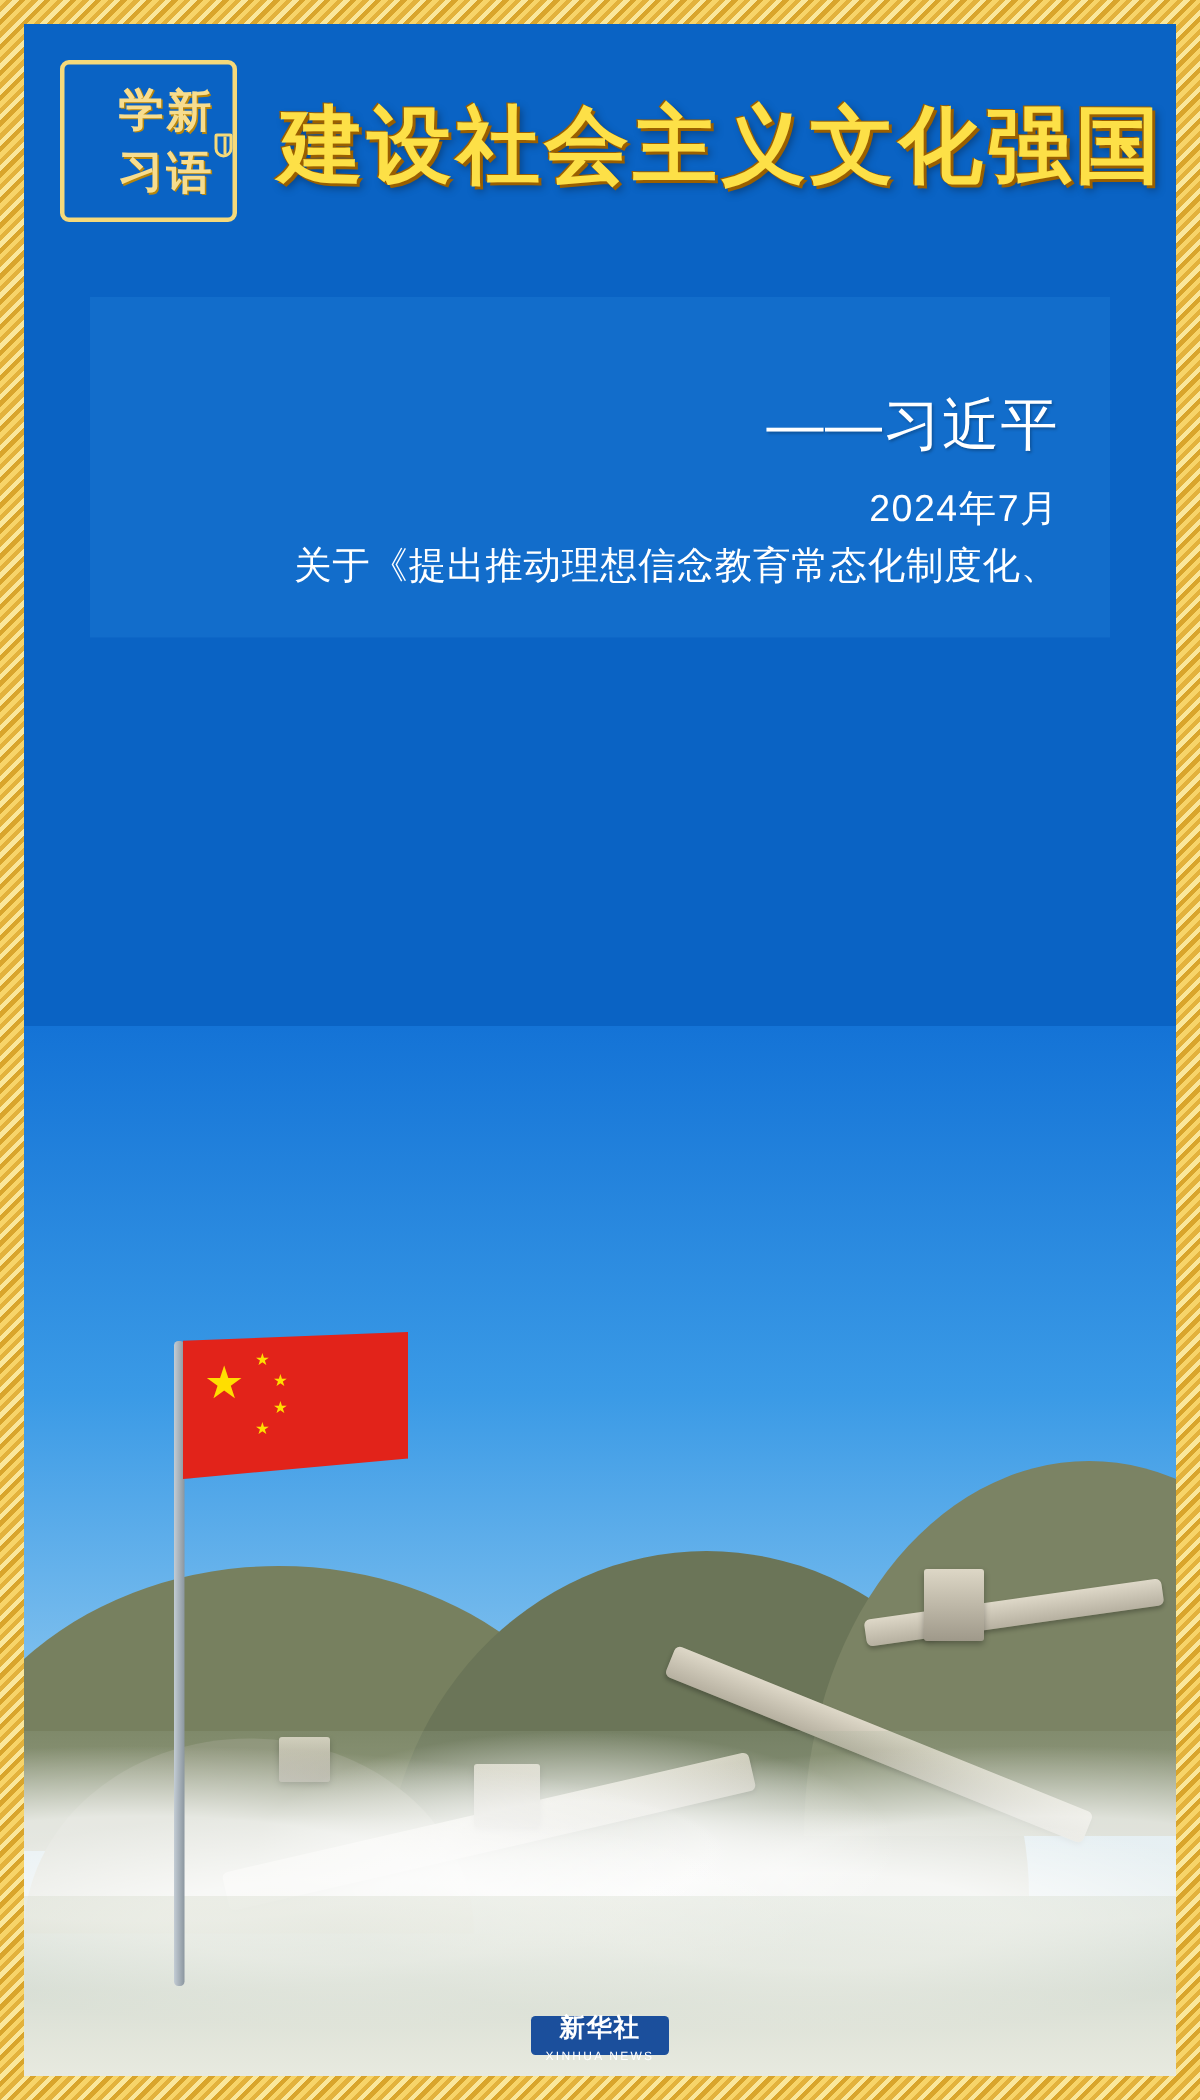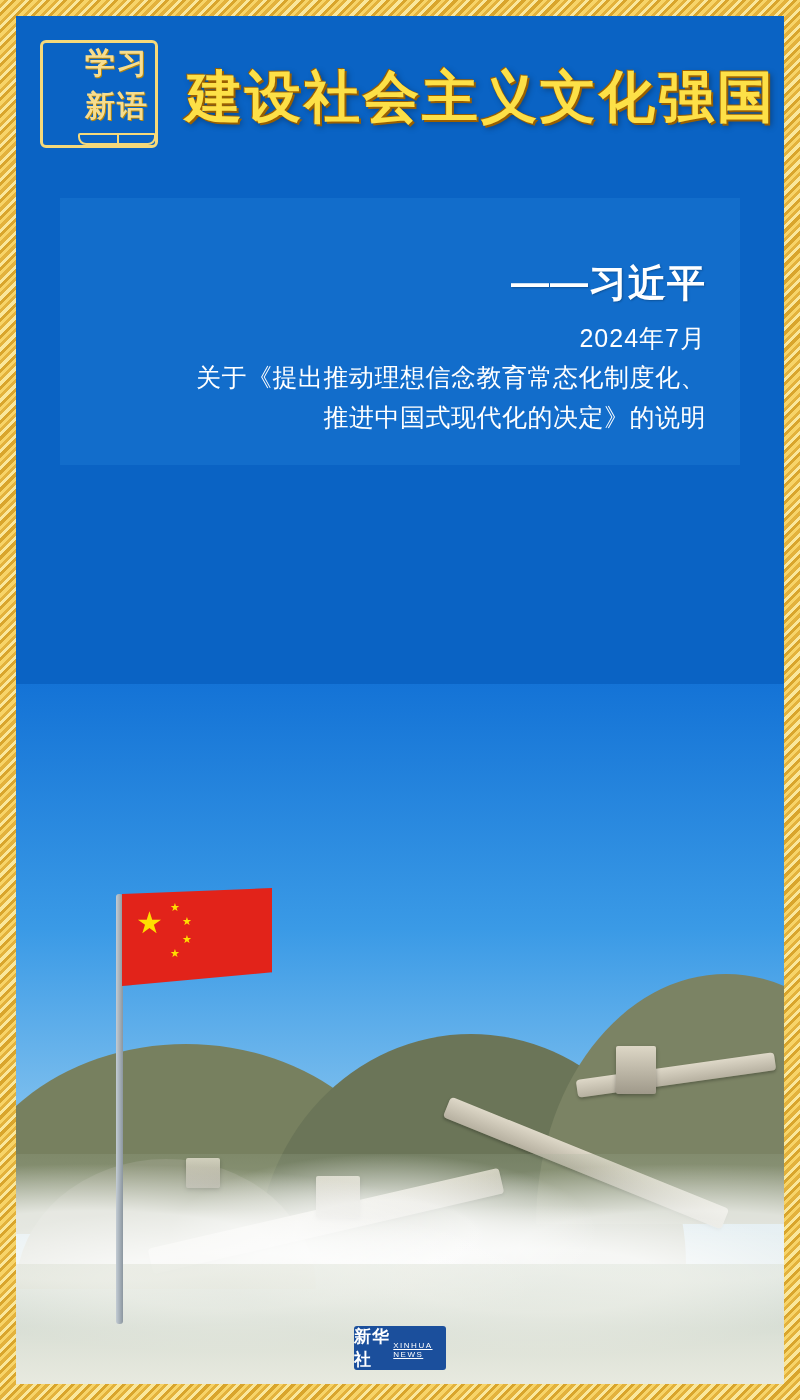--- a/index.html
+++ b/index.html
@@ -154,21 +154,21 @@
   .logo {
     position: absolute;
     left: 24px;
     top: 24px;
     width: 118px;
     height: 108px;
     border: 3px solid #f5d97a;
     border-radius: 6px;
     box-sizing: border-box;
     display: flex;
-    flex-direction: column;
+    flex-direction: row;
     align-items: center;
     justify-content: center;
     background: transparent;
     padding-left: 36px;
   }
   .logo .logo-line1,
   .logo .logo-line2 {
     color: #f7dd8e;
     font-weight: bold;
     font-size: 30px;
@@ -232,21 +232,21 @@
     text-shadow: 1px 1px 2px rgba(0,0,0,0.25);
     margin: 0;
   }
   .attrib {
     margin-top: 26px;
     text-align: right;
     color: #ffffff;
   }
   .attrib-name {
     font-size: 38px;
-    font-weight: bold;
+    font-weight: normal;
     letter-spacing: 1px;
     text-shadow: 1px 1px 2px rgba(0,0,0,0.25);
   }
   .attrib-date {
     margin-top: 13px;
     font-size: 25px;
     letter-spacing: 1px;
   }
   .attrib-source {
     margin-top: 6px;
@@ -255,39 +255,38 @@
     letter-spacing: 0.5px;
   }
 
   
   .footer-logo {
     position: absolute;
     left: 50%;
     transform: translateX(-50%);
     bottom: 14px;
     width: 92px;
-    height: 44px;
+    height: 26px;
     background: #1b4f9c;
     border-radius: 3px;
     display: flex;
-    flex-direction: row;
+    flex-direction: column;
     align-items: center;
     justify-content: center;
     color: #ffffff;
   }
   .footer-logo .fl-cn {
     font-size: 17px;
     font-weight: bold;
     letter-spacing: 1px;
   }
   .footer-logo .fl-en {
     font-size: 8px;
     letter-spacing: 1.5px;
     margin-top: 3px;
-    text-decoration: underline;
   }
 </style>
 </head>
 <body>
 
 <div class="poster">
   <div class="inner">
 
     <div class="photo">
       <div class="hill h1"></div>
@@ -322,21 +321,20 @@
         <span class="logo-book"></span>
       </div>
       <div class="header-title">建设社会主义文化强国</div>
     </div>
 
     <div class="quote-panel">
       <div class="attrib">
         <div class="attrib-name">——习近平</div>
         <div class="attrib-date">2024年7月</div>
         <div class="attrib-source">关于《提出推动理想信念教育常态化制度化、</div>
-        <div class="attrib-source">推进中国式现代化的决定》的说明</div>
       </div>
     </div>
 
     <div class="footer-logo">
       <span class="fl-cn">新华社</span>
       <span class="fl-en">XINHUA NEWS</span>
     </div>
 
   </div>
 </div>

